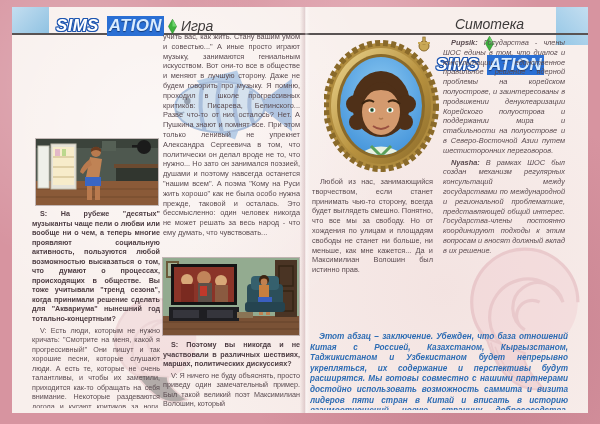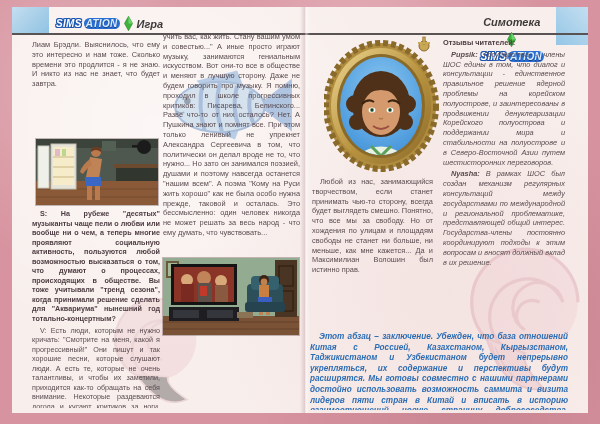--- a/index.html
+++ b/index.html
@@ -22,25 +22,25 @@
   .corner{position:absolute;top:7px;height:27px;}
   .corner.tl{left:12px;width:37px;background:linear-gradient(135deg,#c4def0,#8fc2e2);}
   .corner.tr{left:556px;width:32px;height:38px;background:linear-gradient(225deg,#c4def0,#93c6e6);}
   .headrule{position:absolute;left:12px;top:33px;width:576px;height:2px;background:#595353;}
   .page-fold{position:absolute;left:300px;top:7px;width:10px;height:406px;
     background:linear-gradient(90deg,rgba(150,100,110,0) 0%,rgba(150,100,110,.22) 45%,rgba(255,255,255,.5) 60%,rgba(150,100,110,0) 100%);}
 
   .hdr{position:absolute;display:flex;align-items:center;gap:4px;}
   .hdr-left{left:55px;top:16px;}
   .hdr-right{right:56px;top:16px;flex-direction:column;}
-  .section-name{font-style:italic;font-weight:bold;font-size:11px;color:#3d3a3a;}
-  .brand{font-style:italic;font-weight:900;font-size:10px;letter-spacing:.3px;display:flex;align-items:center;}
+  .section-name{font-style:italic;font-weight:normal;font-size:14px;color:#3d3a3a;}
+  .brand{font-style:italic;font-weight:900;font-size:17px;letter-spacing:.3px;display:flex;align-items:center;}
   .brand .sims{color:#fff;padding:0 1px;
     text-shadow:-1px 0 #1d55b0,1px 0 #1d55b0,0 -1px #1d55b0,0 1px #1d55b0,-1px -1px #1d55b0,1px 1px #1d55b0,1px -1px #1d55b0,-1px 1px #1d55b0;}
-  .brand .ation{color:#d9ecff;background:#2a6fd4;border-radius:6px;padding:0 2px;margin-left:1px;
+  .brand .ation{color:#d9ecff;background:#2a6fd4;border-radius:0;padding:0 2px;margin-left:7px;
     text-shadow:0 1px 1px #123b7a;text-align:right;}
   .plumbob{width:9px;height:15px;flex:0 0 auto;}
 
   .txt{position:absolute;font-size:7.4px;line-height:9.8px;color:#5a4b50;text-align:justify;overflow:hidden;}
   .txt p{margin:0 0 2px 0;}
   .txt p.ind{text-indent:8px;}
   .txt p.q{font-weight:bold;color:#4c3c42;}
   .photo{position:absolute;box-shadow:0 0 0 1px rgba(90,70,70,.35);}
   .photo svg{display:block;}
 
@@ -104,21 +104,20 @@
   </svg>
 
   <svg class="wm" style="left:442px;top:232px;width:138px;height:168px;opacity:.5" viewBox="0 0 130 150">
     <circle cx="78" cy="62" r="50" fill="#f2d2d5"></circle>
     <path d="M128,62 A50,50 0 1,0 78,112 A36,36 0 1,1 114,62 A24,24 0 1,0 78,88 A14,14 0 1,1 92,62" fill="none" stroke="#dfadb4" stroke-width="3"></path>
     <path d="M42,96 Q58,148 96,144 Q74,120 78,110 Z" fill="#eec6cb" stroke="#dfadb4" stroke-width="2"></path>
     <path d="M50,104 Q60,130 76,138 M46,100 Q52,124 64,134" stroke="#dfadb4" stroke-width="1.5" fill="none"></path>
   </svg>
 
   <div class="txt" style="left:32px;top:40px;width:128px;height:98px;">
-    <p>Лиам Брэдли. Выяснилось, что ему это интересно и нам тоже. Сколько времени это продлится - я не знаю. И никто из нас не знает, что будет завтра.</p>
   </div>
 
   <div class="photo" style="left:36px;top:139px;width:122px;height:66px;">
     <svg width="122" height="66" viewBox="0 0 122 66">
       <rect width="122" height="42" fill="#4e584f"></rect>
       <rect width="122" height="9" fill="#3b433b"></rect>
       <rect y="42" width="122" height="24" fill="#8a5a38"></rect>
       <path d="M0,50 H122 M0,58 H122" stroke="#734a2c" stroke-width="1"></path>
       <rect x="80" y="28" width="42" height="14" fill="#31362f"></rect>
       <rect x="78" y="25" width="44" height="4" fill="#6b4a30"></rect>
@@ -180,20 +179,24 @@
       <circle cx="101" cy="24" r="3.4" fill="#c08050"></circle>
       <rect x="96" y="27" width="10" height="13" fill="#c87f3f"></rect>
       <rect x="95" y="39" width="14" height="6" fill="#3a5fc0"></rect>
       <rect x="96" y="45" width="4" height="12" fill="#c08050"></rect>
         <rect x="103" y="45" width="4" height="12" fill="#c08050"></rect>
       <rect x="82" y="44" width="40" height="10" rx="3" fill="#254450"></rect>
       <rect x="74" y="54" width="16" height="6" fill="#8a7455"></rect>
     </svg>
   </div>
 
+  <div class="txt" style="left:163px;top:340px;width:137px;height:68px;font-size:7.2px;line-height:9.55px;">
+    <p class="q ind">S: Поэтому вы никогда и не участвовали в различных шествиях, маршах, политических дискуссиях?</p>
+    <p class="ind">V: Я ничего не буду объяснять, просто приведу один замечательный пример. Был такой великий поэт Максимилиан Волошин, который</p>
+  </div>
 
   <div class="portrait">
     <svg width="118" height="140" viewBox="0 0 118 140">
       <defs>
         <radialGradient id="sky" cx="50%" cy="35%" r="75%">
           <stop offset="0%" stop-color="#8cc9f2"></stop>
             <stop offset="100%" stop-color="#3d8fd8"></stop>
         </radialGradient>
         <linearGradient id="gold" x1="0" y1="0" x2="1" y2="1">
           <stop offset="0%" stop-color="#ecd globally"></stop>
@@ -236,21 +239,20 @@
         <rect x="-6" y="-4" width="12" height="2" fill="#c9a855"></rect>
       </g>
     </svg>
   </div>
 
   <div class="txt" style="left:312px;top:177px;width:121px;height:152px;">
     <p class="ind">Любой из нас, занимающийся творчеством, если станет принимать чью-то сторону, всегда будет выглядеть смешно. Понятно, что все мы за свободу. Но от хождения по улицам и площадям свободы не станет ни больше, ни меньше, как мне кажется... Да и Максимилиан Волошин был истинно прав.</p>
   </div>
 
   <div class="txt" style="left:443px;top:38px;width:122px;height:258px;">
-    <p class="reviews-title">Отзывы читателей:</p>
     <p class="review ind"><b>Pupsik:</b> <span>Государства - члены ШОС едины в том, что диалог и консультации - единственное правильное решение ядерной проблемы на корейском полуострове, и заинтересованы в продвижении денуклеаризации Корейского полуострова и поддержании мира и стабильности на полуострове и в Северо-Восточной Азии путем шестисторонних переговоров.</span></p>
     <p class="review ind"><b>Nyasha:</b> <span>В рамках ШОС был создан механизм регулярных консультаций между государствами по международной и региональной проблематике, представляющей общий интерес. Государства-члены постоянно координируют подходы к этим вопросам и вносят должный вклад в их решение.</span></p>
   </div>
 
   <div class="conclusion">
     <p>Этот абзац – заключение. Убежден, что база отношений Китая с Россией, Казахстаном, Кыргызстаном, Таджикистаном и Узбекистаном будет непрерывно укрепляться, их содержание и перспективы будут расширятся. Мы готовы совместно с нашими партнерами достойно использовать возможность саммита и визита лидеров пяти стран в Китай и вписать в историю взаимоотношений новую страницу добрососедства, дружбы и общего развития.</p>
   </div>
 </div>
 
 </body></html>

